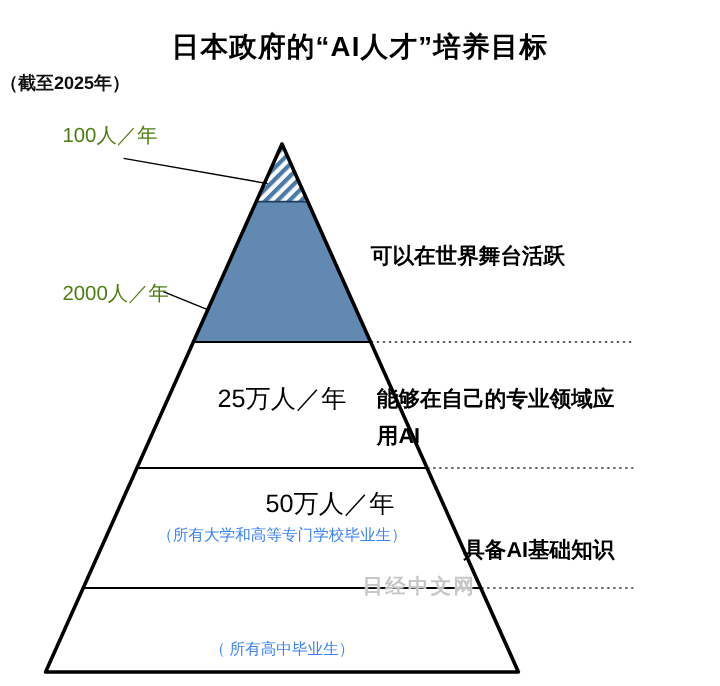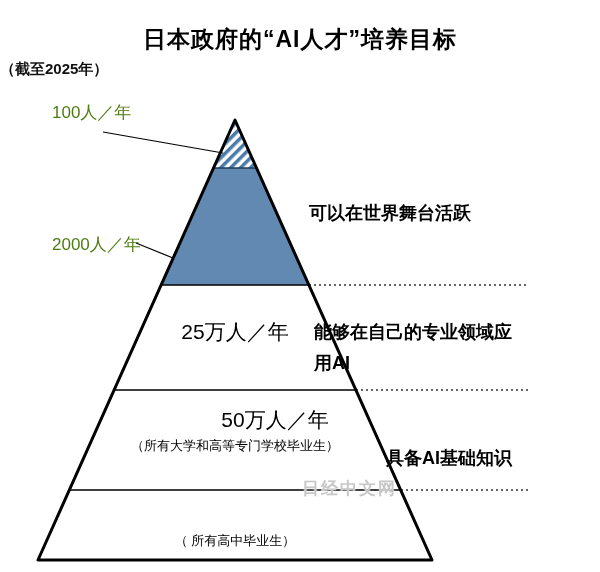--- a/index.html
+++ b/index.html
@@ -50,21 +50,21 @@
     white-space: nowrap;
     text-align: center;
   }
   .tier-note {
     position: absolute;
     left: 235px;
     transform: translateX(-50%);
     font-size: 13px;
     white-space: nowrap;
     text-align: center;
-    color: #000000;
+    color: #3b82f6;
   }
   .tl-25 { top: 318px; }
   .tl-50 { top: 406px; margin-left: 40px; }
   .tn-50 { top: 437px; }
   .tl-100 { top: 501px; }
   .tn-100 { top: 532px; }
   .anno {
     position: absolute;
     font-size: 18px;
     font-weight: bold;

